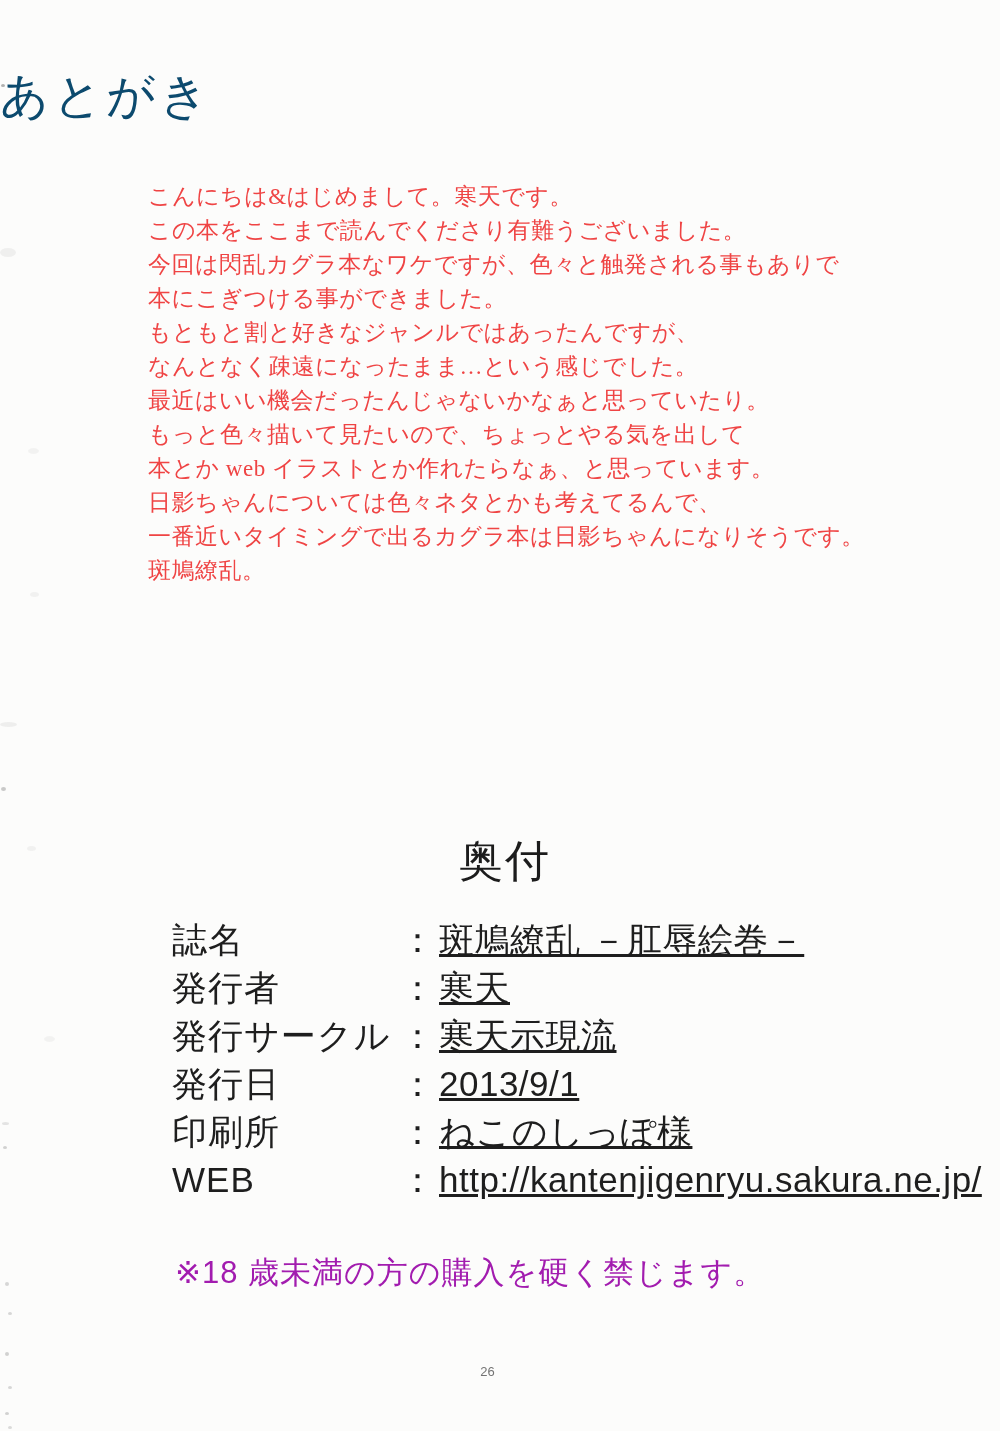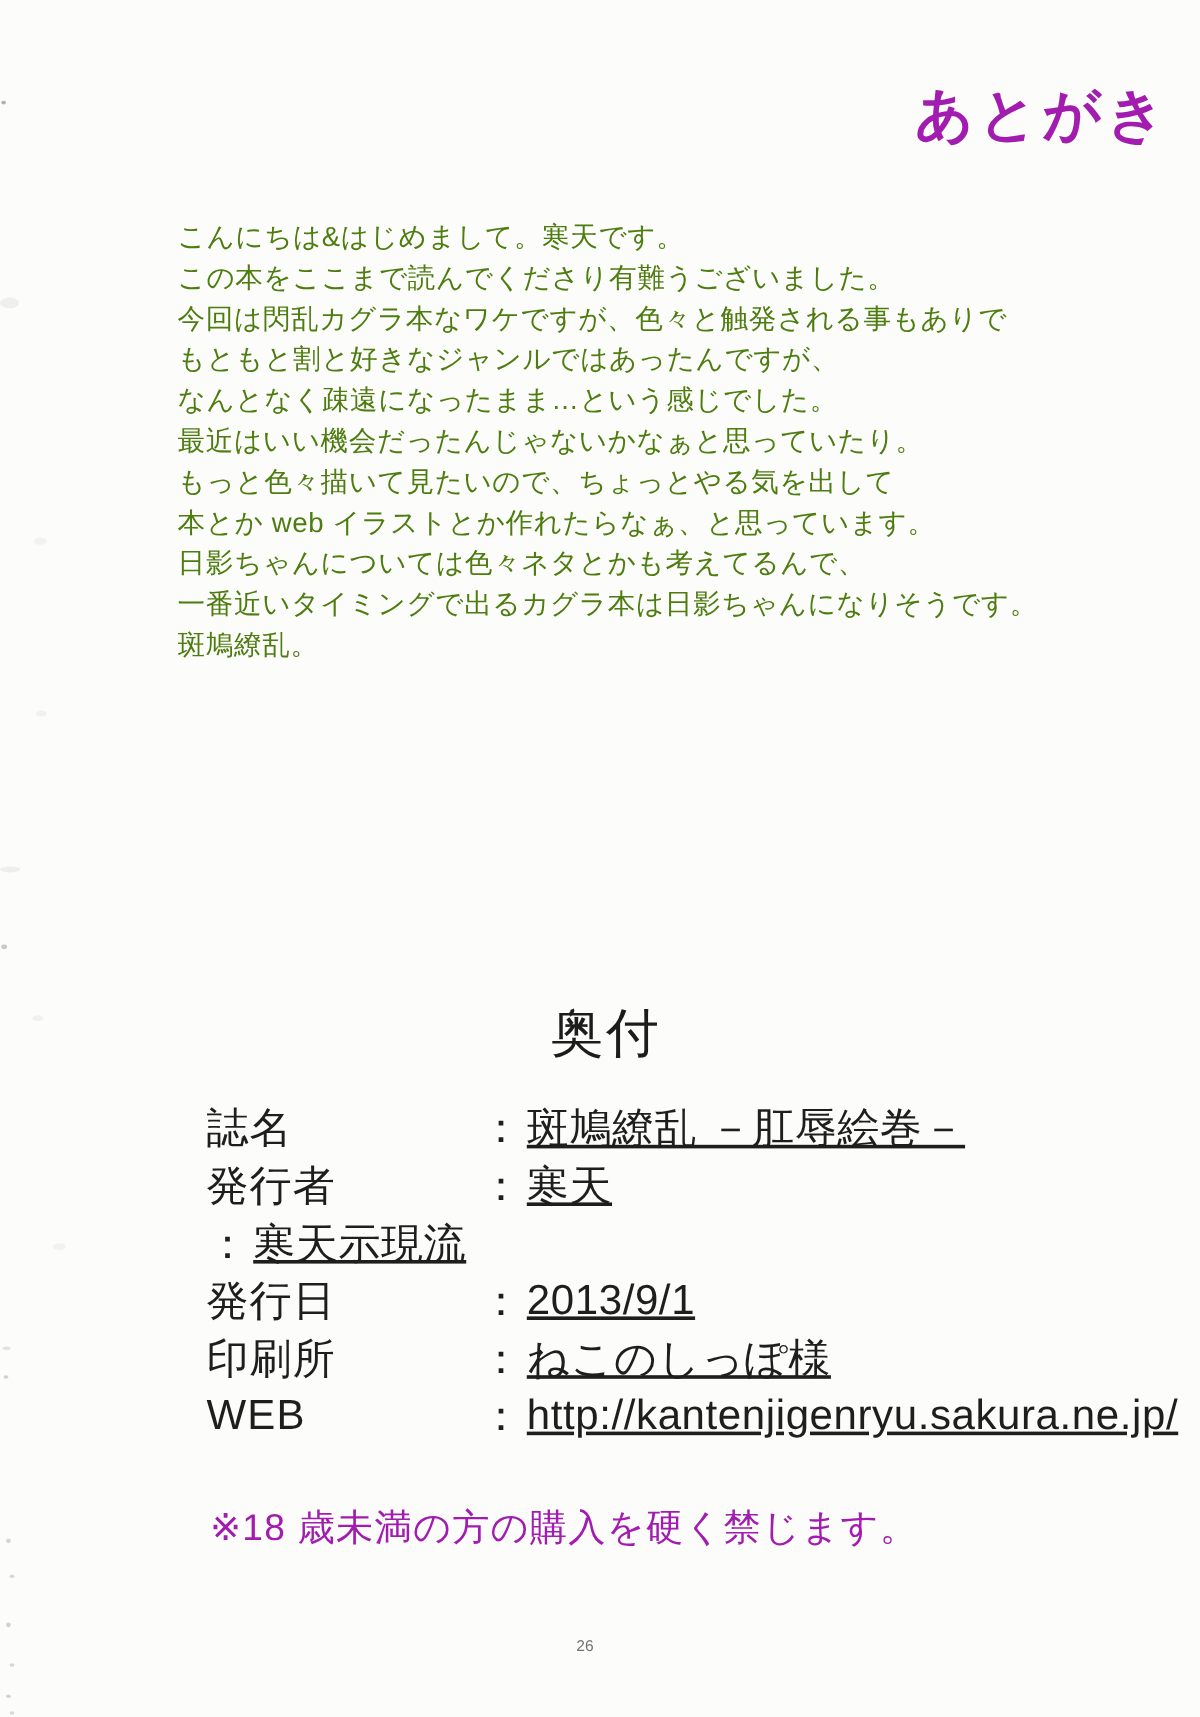--- a/index.html
+++ b/index.html
@@ -19,39 +19,40 @@
     position: absolute;
     inset: 0;
   }
   
   .afterword-title {
     position: absolute;
     top: 64px;
     left: 0;
     width: 975px;
     margin: 0;
-    text-align: right;
+    text-align: left;
     font-size: 48px;
-    font-weight: 700;
+    font-weight: 400;
     letter-spacing: 4px;
-    color: #a21caf;
+    color: #0c4a6e;
   }
   .afterword-body {
     position: absolute;
     top: 180px;
     left: 148px;
     width: 640px;
   }
   .afterword-body p {
     margin: 0;
     font-size: 23px;
     line-height: 34px;
     letter-spacing: 0.5px;
-    color: #4d7c0f;
+    color: #ef4444;
     white-space: nowrap;
+    font-family: Liberation Serif, serif;
   }
   
   .colophon-title {
     position: absolute;
     top: 832px;
     left: 0;
     width: 1010px;
     margin: 0;
     text-align: center;
     font-size: 44px;
@@ -152,20 +153,21 @@
       <span class="n15"></span>
     <span class="n16"></span>
   </div>
 
   <h1 class="afterword-title">あとがき</h1>
 
   <div class="afterword-body">
     <p>こんにちは&amp;はじめまして。寒天です。</p>
     <p>この本をここまで読んでくださり有難うございました。</p>
     <p>今回は閃乱カグラ本なワケですが、色々と触発される事もありで</p>
+    <p>本にこぎつける事ができました。</p>
     <p>もともと割と好きなジャンルではあったんですが、</p>
     <p>なんとなく疎遠になったまま…という感じでした。</p>
     <p>最近はいい機会だったんじゃないかなぁと思っていたり。</p>
     <p>もっと色々描いて見たいので、ちょっとやる気を出して</p>
     <p>本とか web イラストとか作れたらなぁ、と思っています。</p>
     <p>日影ちゃんについては色々ネタとかも考えてるんで、</p>
     <p>一番近いタイミングで出るカグラ本は日影ちゃんになりそうです。</p>
     <p>斑鳩繚乱。</p>
   </div>
 
@@ -176,20 +178,21 @@
       <span class="colophon-label">誌名</span>
       <span class="colophon-sep">：</span>
       <span class="colophon-value">斑鳩繚乱 －肛辱絵巻－</span>
     </div>
     <div class="colophon-row">
       <span class="colophon-label">発行者</span>
       <span class="colophon-sep">：</span>
       <span class="colophon-value">寒天</span>
     </div>
     <div class="colophon-row">
+      <span class="colophon-label">発行サークル</span>
       <span class="colophon-sep">：</span>
       <span class="colophon-value">寒天示現流</span>
     </div>
     <div class="colophon-row">
       <span class="colophon-label">発行日</span>
       <span class="colophon-sep">：</span>
       <span class="colophon-value">2013/9/1</span>
     </div>
     <div class="colophon-row">
       <span class="colophon-label">印刷所</span>

